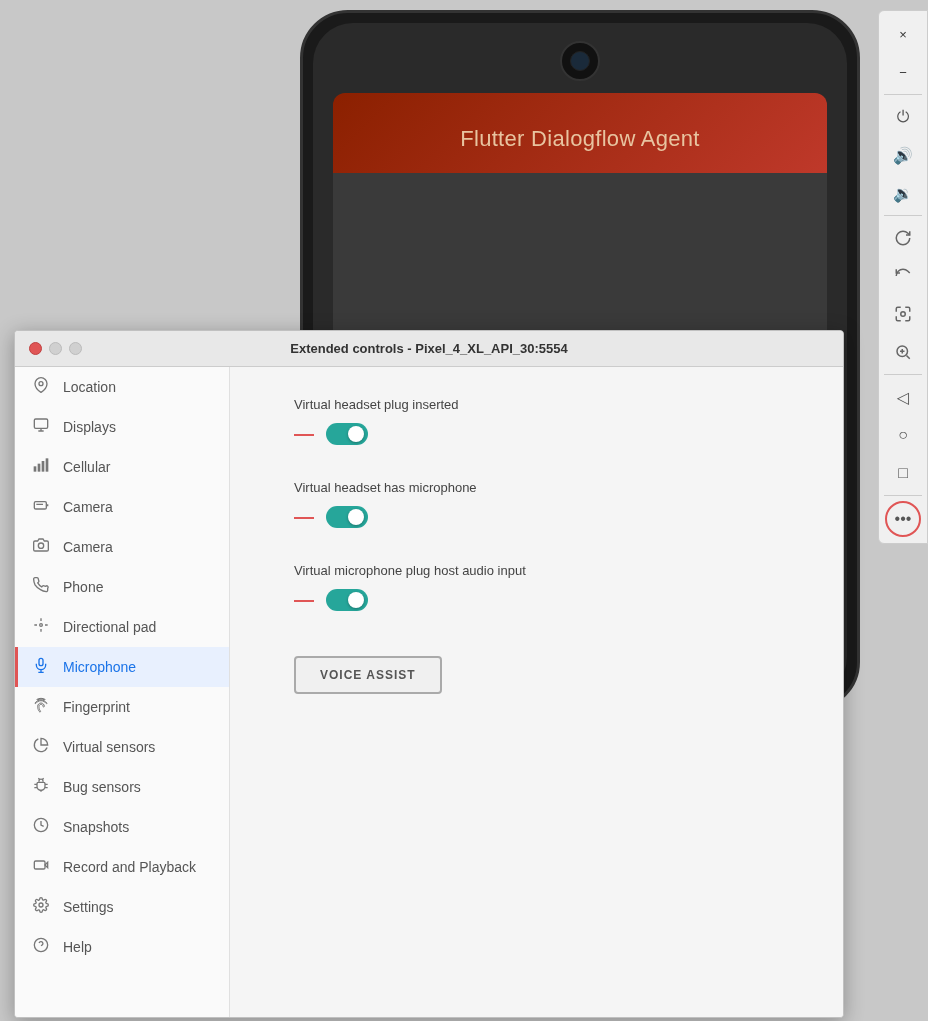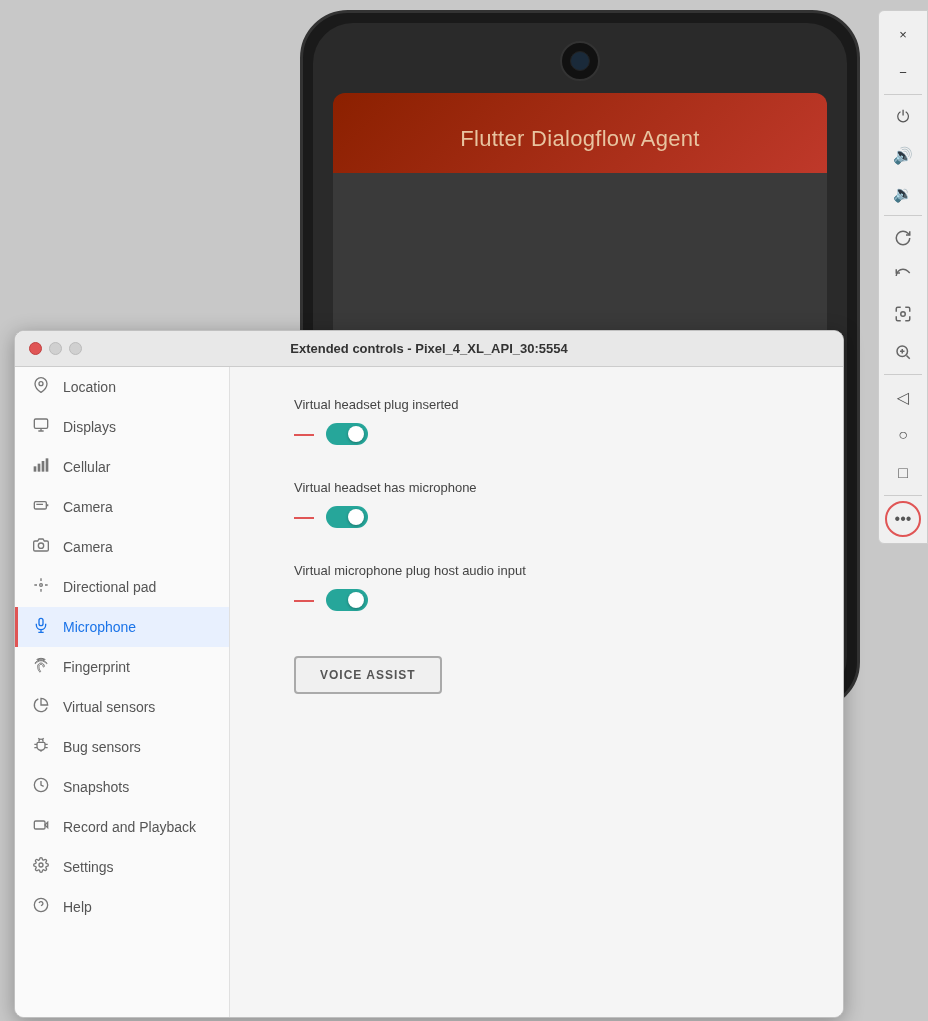--- a/index.html
+++ b/index.html
@@ -134,21 +134,21 @@
     }
 
     
     .ext-controls {
       position: absolute;
       top: 330px;
       left: 14px;
       width: 830px;
       background: #f5f5f5;
       border: 1px solid #c0c0c0;
-      border-radius: 10px;
+      border-radius: 4px;
       box-shadow: 0 4px 20px rgba(0,0,0,0.3);
       z-index: 20;
       overflow: hidden;
     }
     .ext-title-bar {
       background: #e8e8e8;
       border-bottom: 1px solid #ccc;
       padding: 10px 0;
       text-align: center;
       position: relative;
@@ -397,20 +397,28 @@
       <div class="sidebar-item">
         <span class="sidebar-icon">
           <svg width="16" height="16" viewBox="0 0 24 24" fill="none" stroke="#777" stroke-width="2">
               <path d="M23 19a2 2 0 01-2 2H3a2 2 0 01-2-2V8a2 2 0 012-2h4l2-3h6l2 3h4a2 2 0 012 2z"></path>
               <circle cx="12" cy="13" r="4"></circle>
             </svg>
         </span>
         <span class="sidebar-label">Camera</span>
       </div>
 
+      <div class="sidebar-item">
+        <span class="sidebar-icon">
+          <svg width="16" height="16" viewBox="0 0 24 24" fill="none" stroke="#777" stroke-width="2">
+              <path d="M22 16.92v3a2 2 0 01-2.18 2 19.79 19.79 0 01-8.63-3.07A19.5 19.5 0 013.07 11.8 19.79 19.79 0 01.99 3.18 2 2 0 012.97 1h3a2 2 0 012 1.72c.127.96.361 1.903.7 2.81a2 2 0 01-.45 2.11L7.09 8.91a16 16 0 006 6l1.27-1.27a2 2 0 012.11-.45c.907.339 1.85.573 2.81.7A2 2 0 0122 16.92z"></path>
+            </svg>
+        </span>
+        <span class="sidebar-label">Phone</span>
+      </div>
 
       <div class="sidebar-item">
         <span class="sidebar-icon">
           <svg width="16" height="16" viewBox="0 0 24 24" fill="none" stroke="#777" stroke-width="2">
               <circle cx="12" cy="12" r="2"></circle>
               <path d="M12 2v4M12 18v4M2 12h4M18 12h4"></path>
             </svg>
         </span>
         <span class="sidebar-label">Directional pad</span>
       </div>

